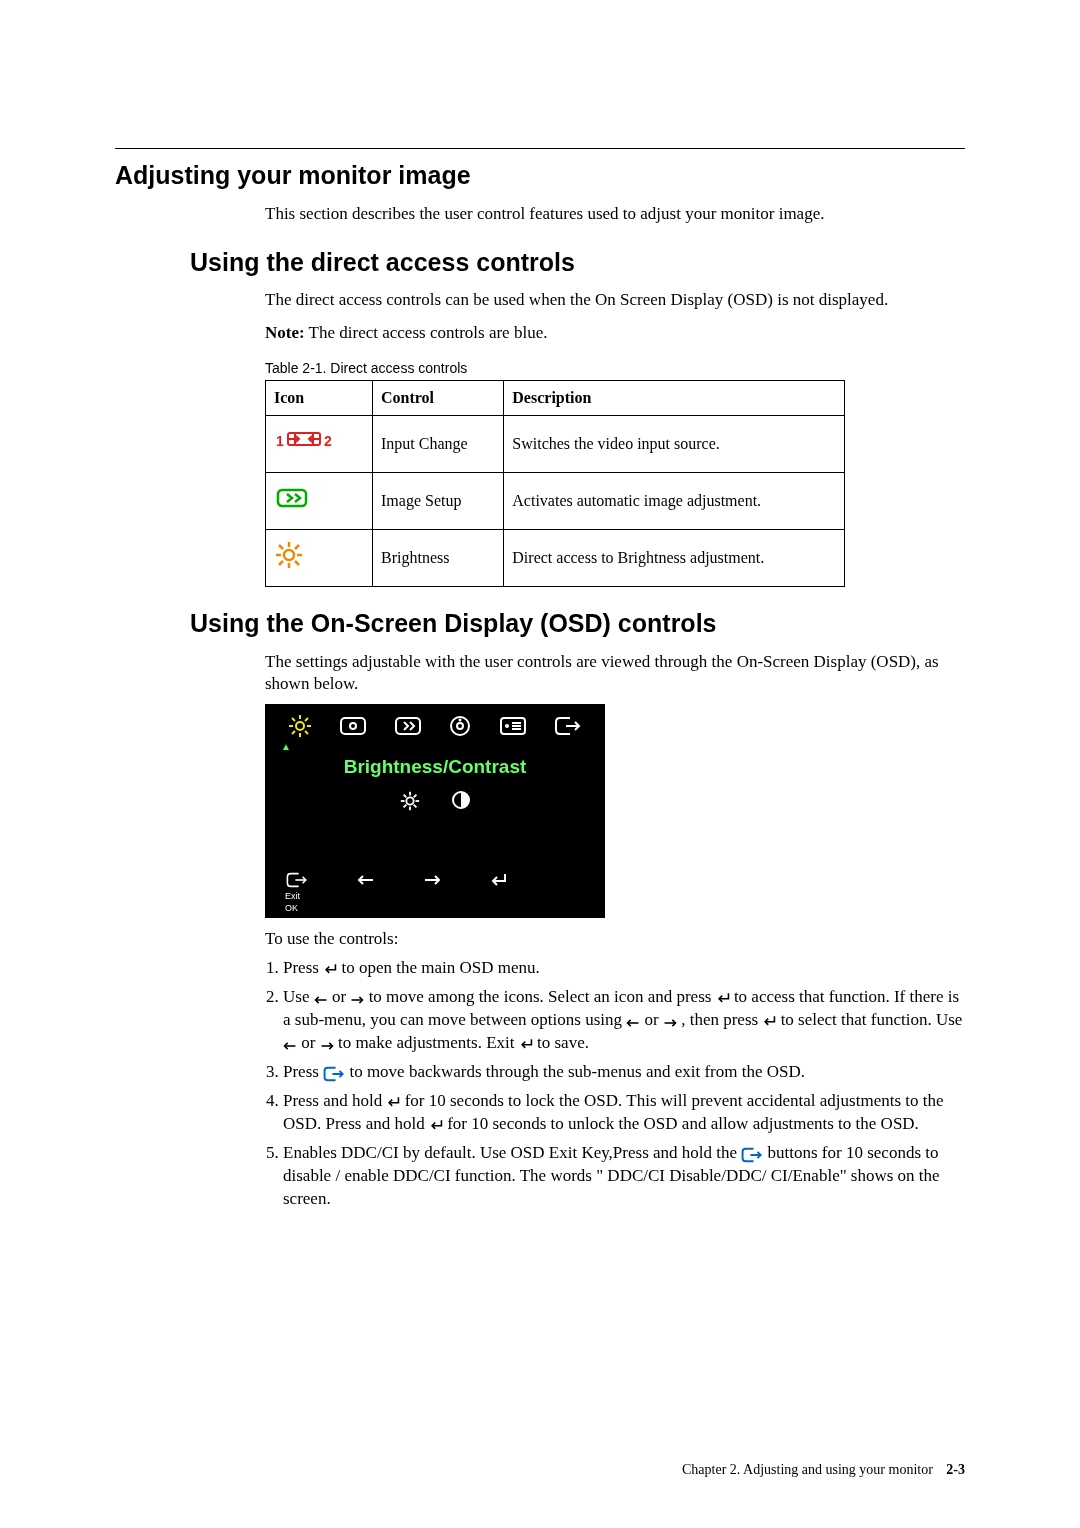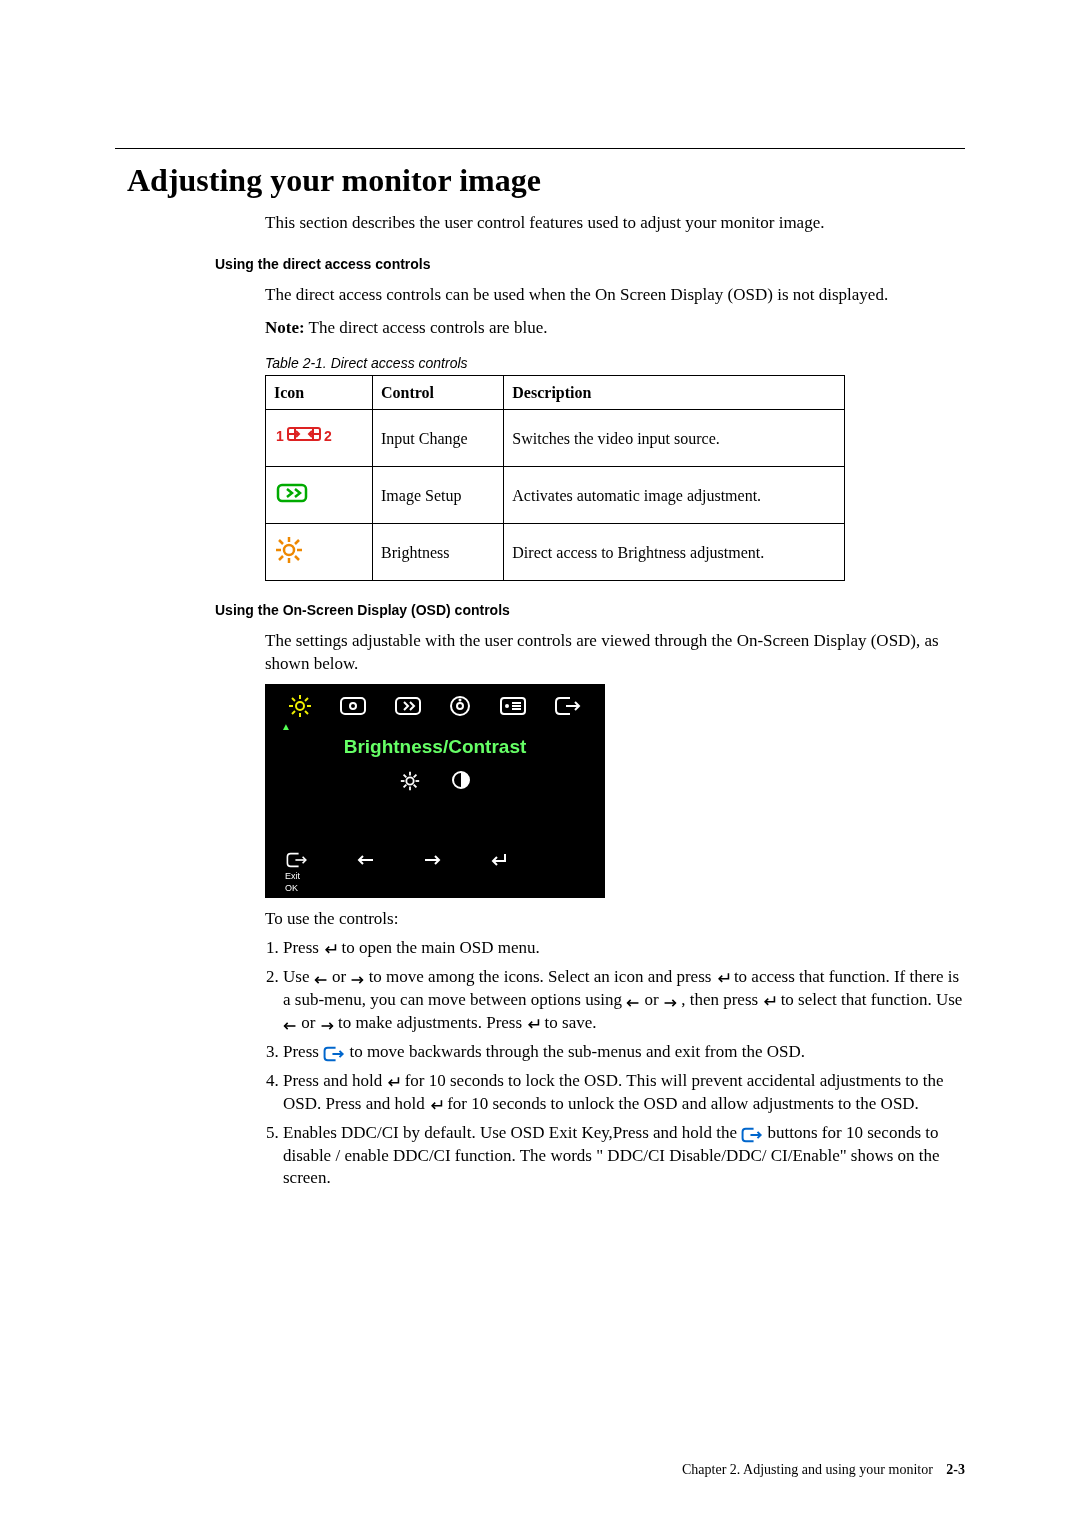--- a/index.html
+++ b/index.html
@@ -17,41 +17,40 @@
     box-sizing: border-box;
     padding: 148px 115px 60px 115px;
     position: relative;
   }
   .hr-top {
     border: 0;
     border-top: 1.5px solid #000;
     margin: 0 0 10px 0;
   }
   h1 {
-    font-family: Liberation Serif, serif;
-    font-size: 32px;
+    font-family: Liberation Sans, sans-serif;
+    font-size: 25px;
     font-weight: bold;
-    margin: 0 0 6px 12px;
+    margin: 0 0 6px 0;
   }
   h2 {
     font-family: Arial, Helvetica, sans-serif;
-    font-size: 14px;
+    font-size: 25px;
     font-weight: bold;
-    margin: 20px 0 4px 100px;
+    margin: 20px 0 4px 75px;
   }
   .indent-top {
     margin-left: 150px;
   }
   .indent {
     margin-left: 150px;
   }
   p { margin: 10px 0 6px 0; }
   .note-label { font-weight: bold; }
   .table-caption {
-    font-style: italic;
     font-size: 14px;
     font-family: Arial, Helvetica, sans-serif;
     margin: 14px 0 2px 0;
   }
   table.controls {
     border-collapse: collapse;
     width: 580px;
   }
   table.controls th, table.controls td {
     border: 1px solid #000;
@@ -321,21 +320,21 @@
           <path d="M12 2 L16 6 L12 10" fill="none" stroke="#000" stroke-width="2"></path>
         </svg><span> , then press </span><svg class="inline-icon" width="14" height="14" viewBox="0 0 18 16">
           <path d="M16 2 V9 H4" fill="none" stroke="#000" stroke-width="2"></path>
           <path d="M8 5 L4 9 L8 13" fill="none" stroke="#000" stroke-width="2"></path>
         </svg><span> to select that function. Use </span><svg class="inline-icon" width="14" height="10" viewBox="0 0 18 12">
           <line x1="2" y1="6" x2="16" y2="6" stroke="#000" stroke-width="2"></line>
           <path d="M6 2 L2 6 L6 10" fill="none" stroke="#000" stroke-width="2"></path>
         </svg><span> or </span><svg class="inline-icon" width="14" height="10" viewBox="0 0 18 12">
           <line x1="2" y1="6" x2="16" y2="6" stroke="#000" stroke-width="2"></line>
           <path d="M12 2 L16 6 L12 10" fill="none" stroke="#000" stroke-width="2"></path>
-        </svg><span> to make adjustments. Press </span><svg class="inline-icon" width="14" height="14" viewBox="0 0 18 16">
+        </svg><span> to make adjustments. Exit </span><svg class="inline-icon" width="14" height="14" viewBox="0 0 18 16">
           <path d="M16 2 V9 H4" fill="none" stroke="#000" stroke-width="2"></path>
           <path d="M8 5 L4 9 L8 13" fill="none" stroke="#000" stroke-width="2"></path>
         </svg><span> to save.</span>
     </li>
     <li>
       <span>Press </span><svg class="inline-icon bb" width="22" height="16" viewBox="0 0 28 20">
           <path d="M16 2 H6 Q2 2 2 6 V14 Q2 18 6 18 H16" fill="none" stroke="#06c" stroke-width="2.5"></path>
           <line x1="12" y1="10" x2="25" y2="10" stroke="#06c" stroke-width="2.5"></line>
           <path d="M21 6 L25 10 L21 14" fill="none" stroke="#06c" stroke-width="2.5"></path>
         </svg><span> to move backwards through the sub-menus and exit from the OSD.</span>

